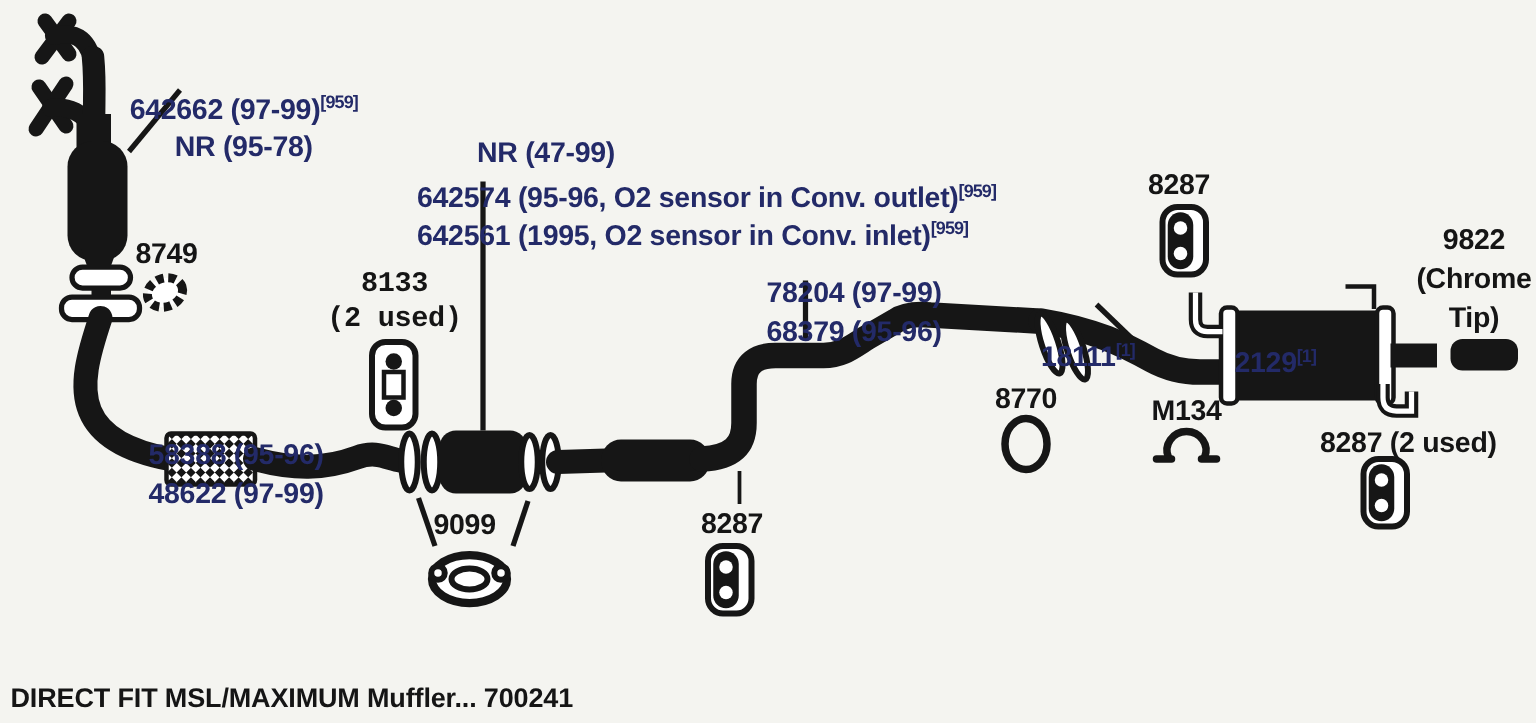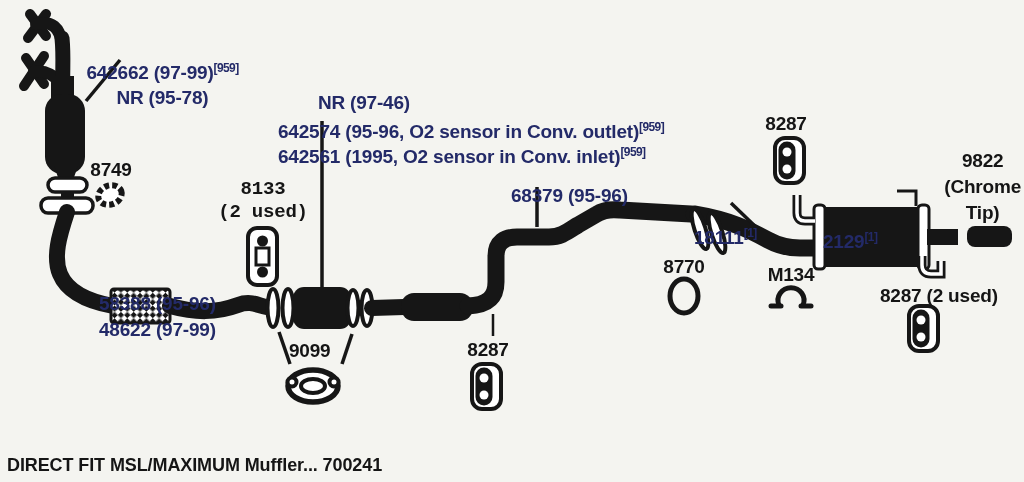--- a/index.html
+++ b/index.html
@@ -153,25 +153,26 @@
     <use href="#hanger-shape" transform="translate(775,138)"></use>
     <use href="#hanger-shape" transform="translate(472,364)"></use>
     <use href="#hanger-shape" transform="translate(909,306)"></use>
   </svg>
 
   <div class="lbl navy center" style="left:55px;top:8px;width:215px">
     <div><span>642662 (97-99)</span><span class="sup">[959]</span></div>
     <div>NR (95-78)</div>
   </div>
 
-  <div class="lbl navy" style="left:318px;top:42px">NR (97-46)</div>
+  <div class="lbl navy" style="left:318px;top:42px">NR (47-99)</div>
   <div class="lbl navy" style="left:278px;top:67px"><span>642574 (95-96, O2 sensor in Conv. outlet)</span><span class="sup">[959]</span></div>
   <div class="lbl navy" style="left:278px;top:92px"><span>642561 (1995, O2 sensor in Conv. inlet)</span><span class="sup">[959]</span></div>
 
   <div class="lbl navy lh26" style="left:511px;top:135px">
+    <div>78204 (97-99)</div>
     <div>68379 (95-96)</div>
   </div>
 
   <div class="lbl center" style="left:756px;top:111px;width:60px">8287</div>
 
   <div class="lbl navy" style="left:694px;top:173px"><span>18111</span><span class="sup">[1]</span></div>
 
   <div class="lbl navy" style="left:823px;top:177px"><span>2129</span><span class="sup">[1]</span></div>
 
   <div class="lbl right lh26" style="right:3px;top:148px">

